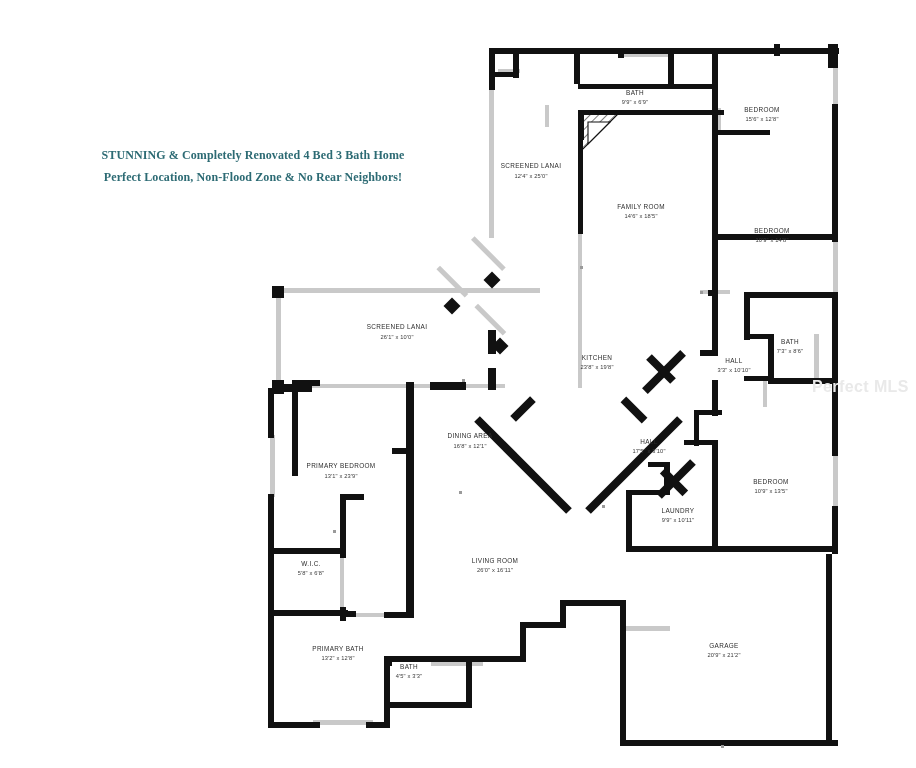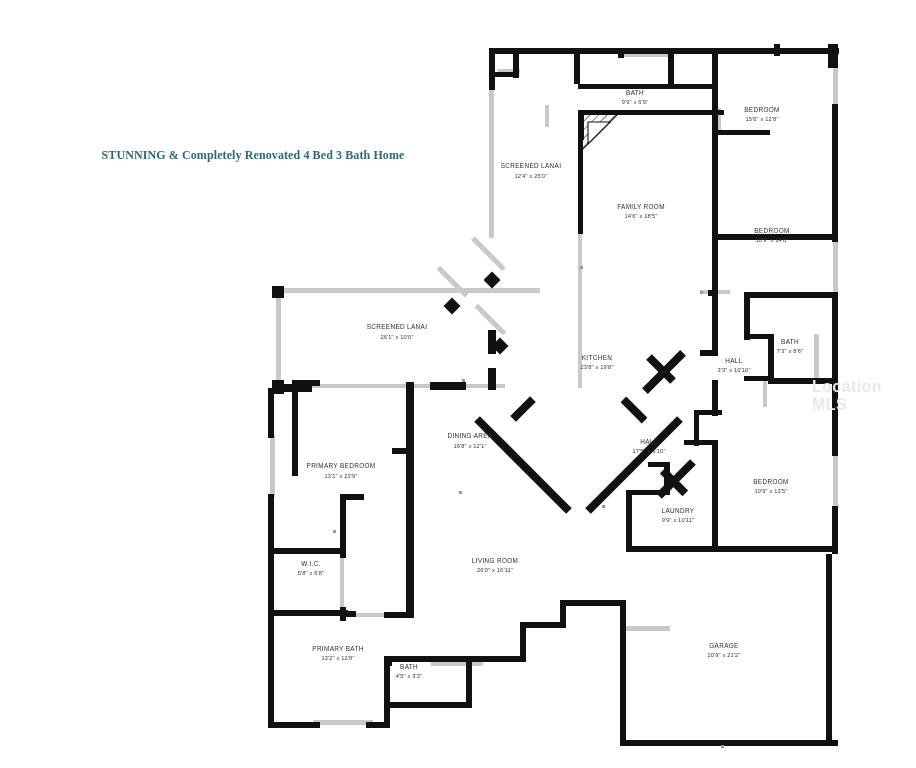--- a/index.html
+++ b/index.html
@@ -338,17 +338,18 @@
         </g>
         <g>
           <text class="room-name" x="724" y="648">GARAGE</text>
           <text class="room-dim" x="724" y="657">20'9" x 21'2"</text>
         </g>
       </g>
   </svg>
 
   <div class="overlay-text">
     <span class="overlay-line">STUNNING &amp; Completely Renovated 4 Bed 3 Bath Home</span>
+    <span class="overlay-line">Perfect Location, Non-Flood Zone &amp; No Rear Neighbors!</span>
   </div>
 
-  <div class="watermark">Location MLS</div>
+  <div class="watermark">Perfect MLS</div>
 
 </div>
 
 </body></html>

